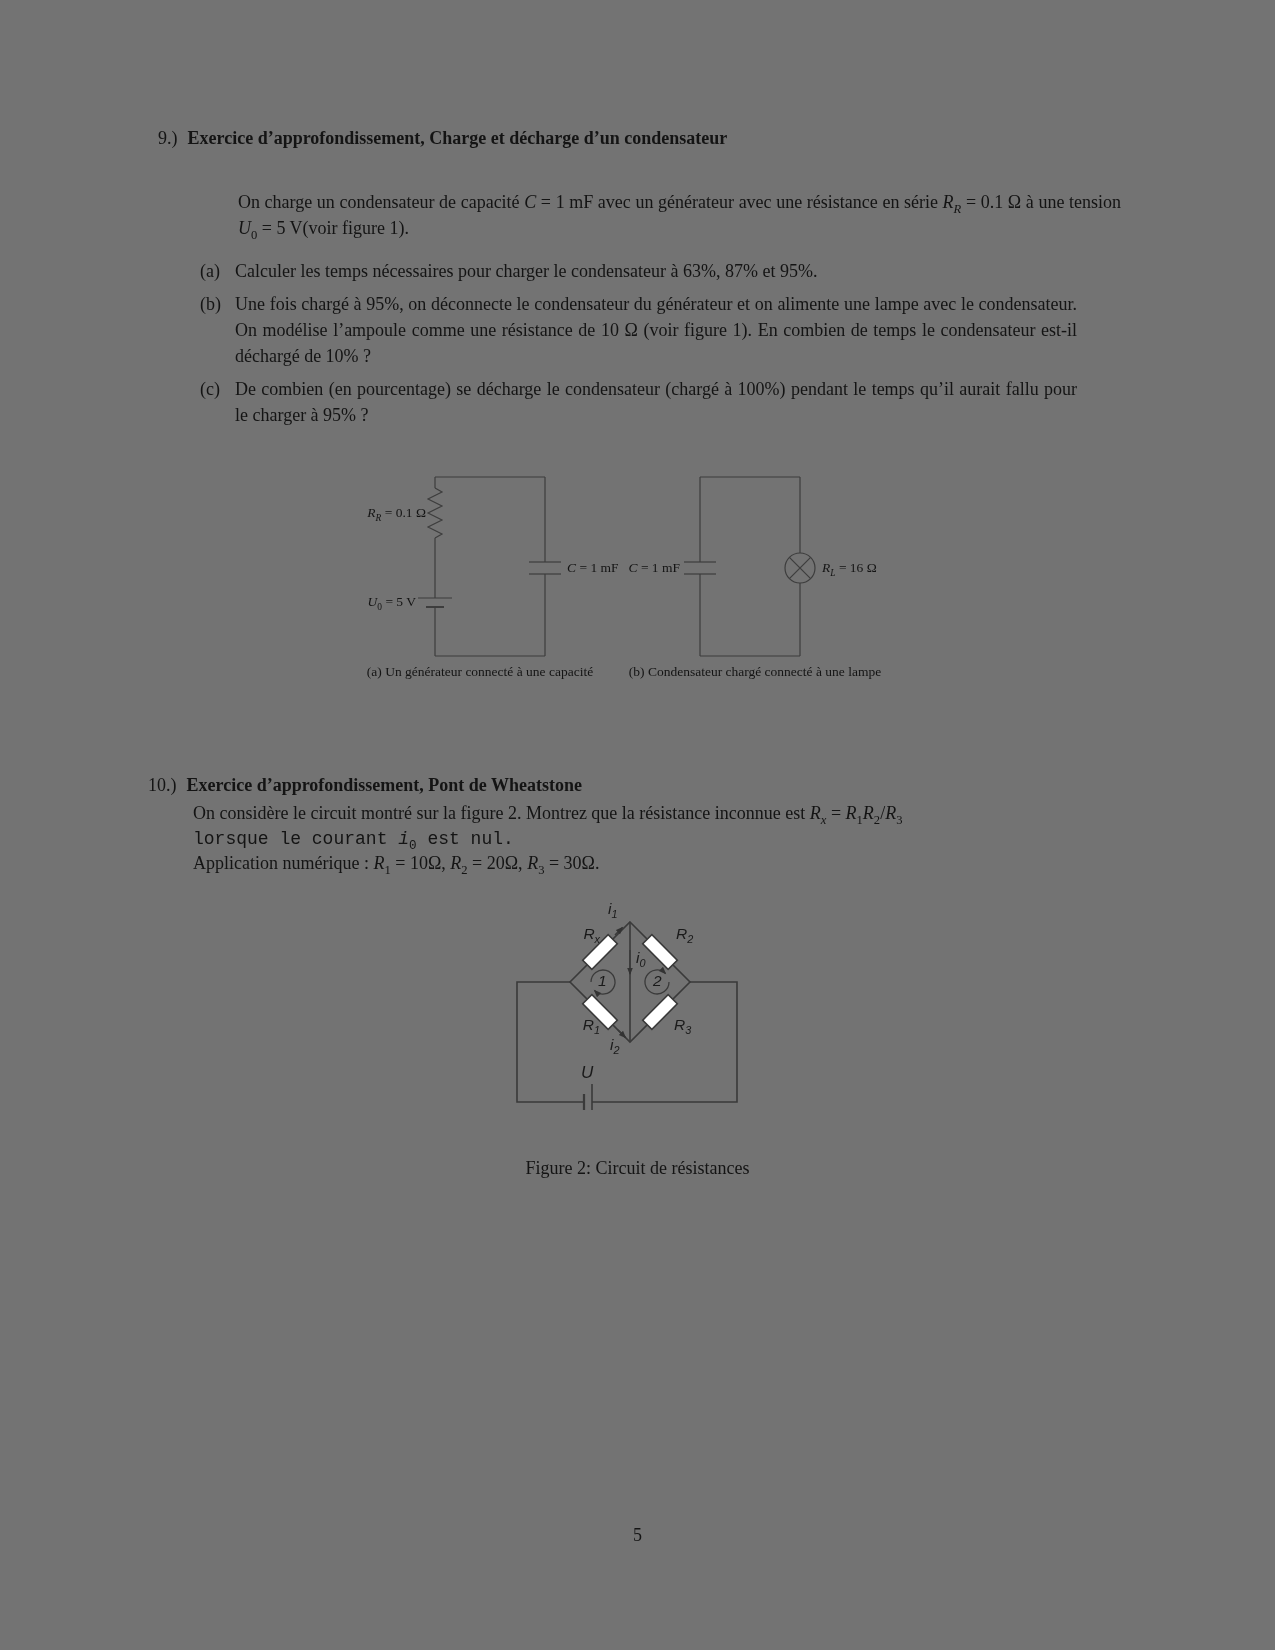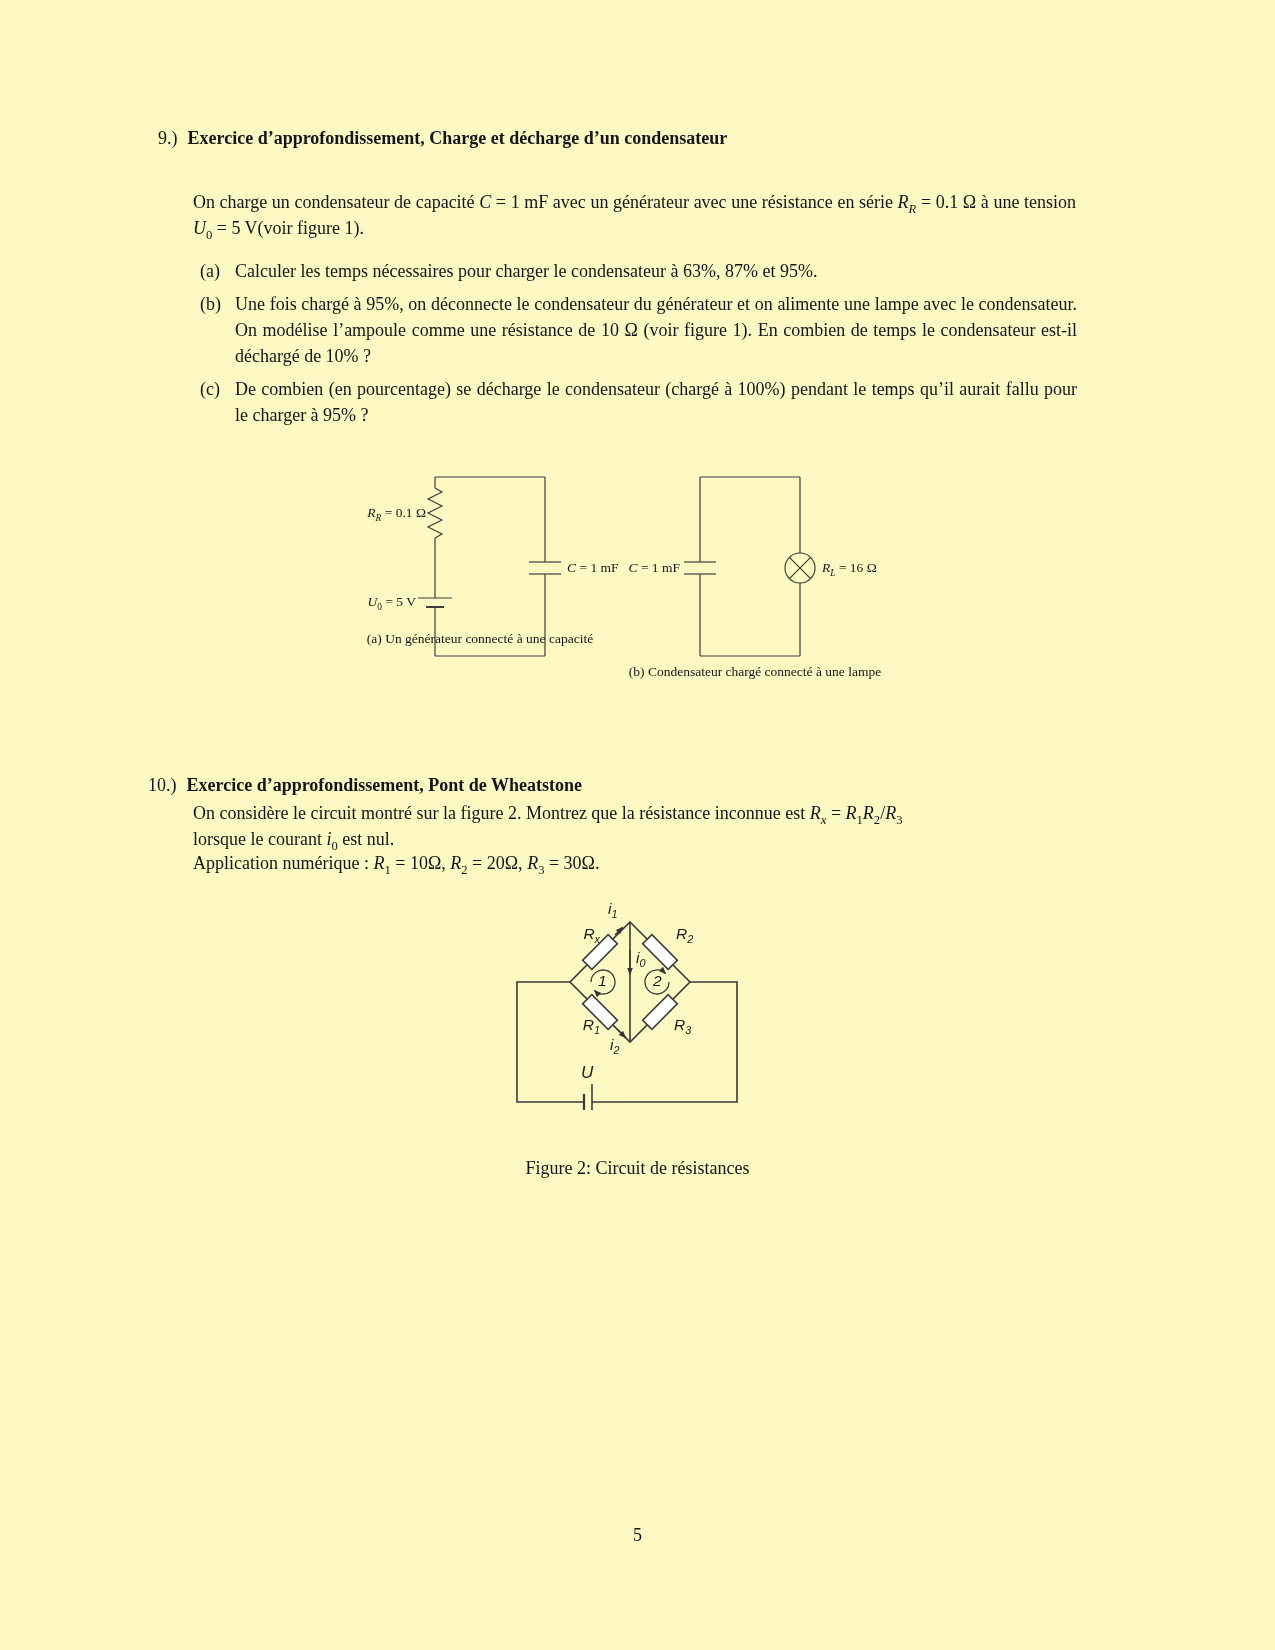--- a/index.html
+++ b/index.html
@@ -1,22 +1,22 @@
 <!DOCTYPE html>
 <html><head>
 <meta charset="utf-8">
 <style>
   html,body{margin:0;padding:0;background:#e8e8e8;}
-  .page{position:relative;width:1275px;height:1650px;background:#fef9c3;margin:0 auto;
+  .page{position:relative;width:1275px;height:1650px;background:#737373;margin:0 auto;
         font-family:"Liberation Serif","DejaVu Serif",serif;color:#141414;overflow:hidden;}
   .abs{position:absolute;}
   .nowrap{white-space:nowrap;}
   .body-text{font-size:18px;line-height:26px;}
   .bold{font-weight:bold;}
-  .just{text-align:justify;}
+  .just{text-align:justify;margin-left:45px;}
   sub{font-size:70%;line-height:0;}
   .ex-head{font-size:18px;}
   .ex-head .num{font-weight:normal;margin-right:10px;}
   .item-row{display:flex;margin-bottom:7px;font-size:18px;line-height:26px;}
   .item-label{flex:0 0 26px;text-align:left;margin-right:9px;}
   .item-body{flex:1;text-align:justify;}
   .figlabel{font-size:13.5px;line-height:15px;}
   .subcaption{font-size:13.5px;text-align:center;}
   .caption{font-size:18px;text-align:center;width:1275px;left:0;}
   .fig2label{font-family:"Liberation Sans","DejaVu Sans",sans-serif;font-size:15.5px;color:#1a1a1a;font-style:italic;}
@@ -85,29 +85,29 @@
 
       <path d="M170,22 L170,98"></path>
       <circle cx="170" cy="113" r="15"></circle>
       <path d="M159.4,102.4 L180.6,123.6 M159.4,123.6 L180.6,102.4"></path>
       <path d="M170,128 L170,201"></path>
     </g>
   </svg>
   <div class="abs figlabel ta-r nowrap" style="left:592px;top:560px;width:88px;"><span><i>C</i></span><span> = 1 mF</span></div>
   <div class="abs figlabel nowrap" style="left:822px;top:560px;"><span><i>R</i></span><sub><i>L</i></sub><span> = 16 Ω</span></div>
 
-  <div class="abs subcaption" style="left:330px;top:631px;width:300px;">(a) Un générateur connecté à une capacité</div>
+  <div class="abs subcaption" style="left:330px;top:664px;width:300px;">(a) Un générateur connecté à une capacité</div>
   <div class="abs subcaption" style="left:605px;top:664px;width:300px;">(b) Condensateur chargé connecté à une lampe</div>
 
 
   <div class="abs ex-head nowrap" style="left:148px;top:775px;">
     <span class="num">10.)</span><span class="bold">Exercice d’approfondissement, Pont de Wheatstone</span>
   </div>
   <div class="abs body-text nowrap" style="left:193px;top:800px;"><span>On considère le circuit montré sur la figure 2. Montrez que la résistance inconnue est </span><span><i>R</i></span><sub><i>x</i></sub><span> = </span><span><i>R</i></span><sub>1</sub><span><i>R</i></span><sub>2</sub><span>/</span><span><i>R</i></span><sub>3</sub></div>
-  <div class="abs body-text nowrap" style="left:193px;top:826px;"><span>lorsque le courant </span><span><i>i</i></span><sub>0</sub><span> est nul.</span></div>
+  <div class="abs body-text nowrap" style="left:193px;top:826px;font-family:Liberation Mono, monospace;"><span>lorsque le courant </span><span><i>i</i></span><sub>0</sub><span> est nul.</span></div>
   <div class="abs body-text nowrap" style="left:193px;top:850px;"><span>Application numérique : </span><span><i>R</i></span><sub>1</sub><span> = 10Ω, </span><span><i>R</i></span><sub>2</sub><span> = 20Ω, </span><span><i>R</i></span><sub>3</sub><span> = 30Ω.</span></div>
 
   <svg class="abs" style="left:480px;top:860px;" width="300" height="250" viewBox="0 0 300 250">
     <defs>
       <marker id="ah" markerWidth="9" markerHeight="8" refX="6.5" refY="3" orient="auto" markerUnits="userSpaceOnUse">
         <path d="M0,0 L7.5,3 L0,6 Z" fill="#333" stroke="none"></path>
       </marker>
     </defs>
     <g stroke="#3a3a3a" stroke-width="1.6" fill="none">
 

